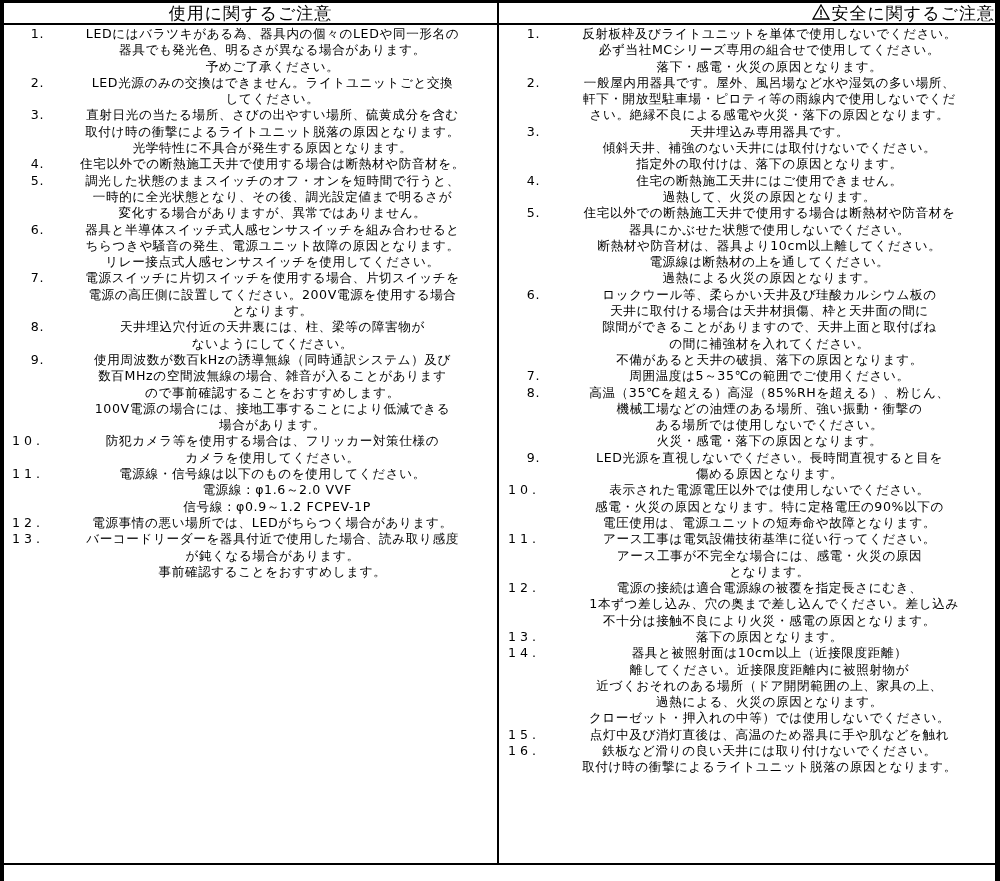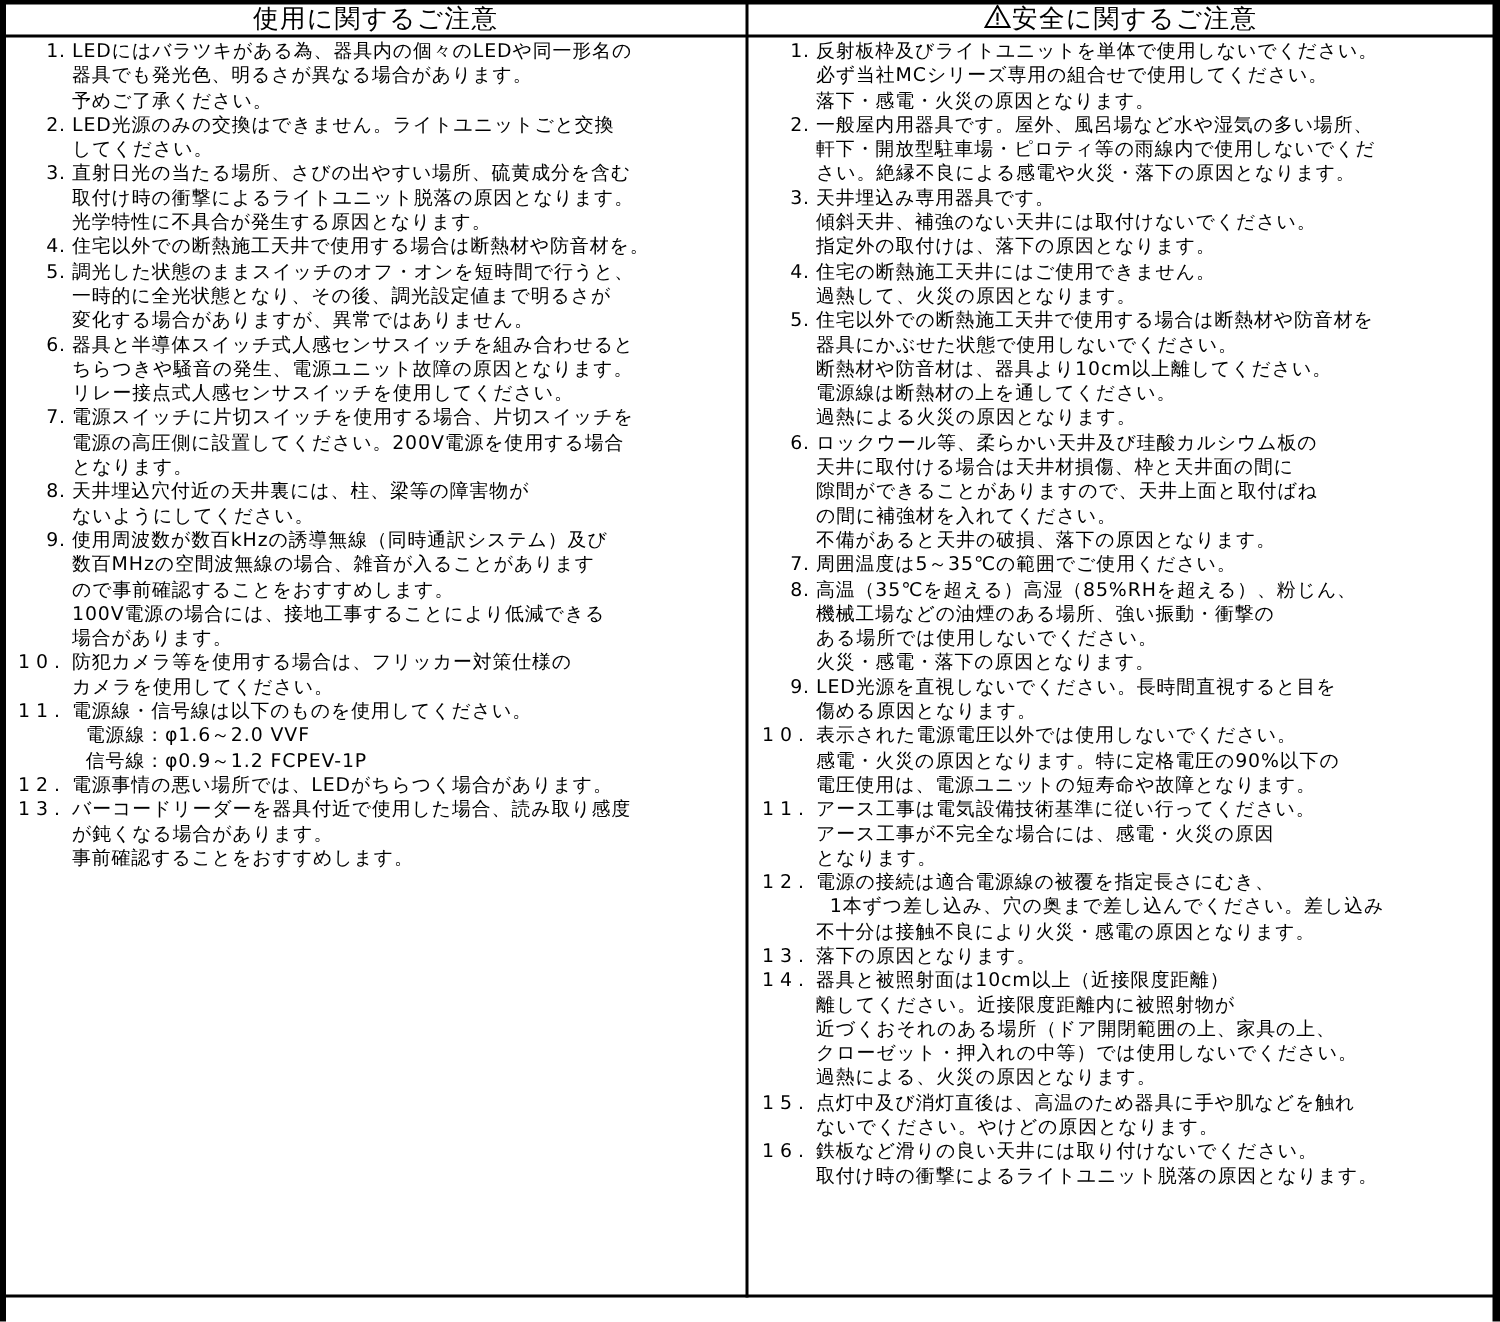--- a/index.html
+++ b/index.html
@@ -16,32 +16,32 @@
   .border-right { position: absolute; left: 995px; top: 0; width: 5px; height: 881px; background: #000; }
   .header-line { position: absolute; left: 0; top: 23px; width: 1000px; height: 2px; background: #000; }
   .divider { position: absolute; left: 497px; top: 0; width: 2px; height: 865px; background: #000; }
   .bottom-line { position: absolute; left: 0; top: 863px; width: 1000px; height: 2px; background: #000; }
 
   .col-header {
     position: absolute; top: 3px; height: 20px; line-height: 20px;
     text-align: center; font-size: 17px; letter-spacing: 1px;
   }
   .col-left-header { left: 4px; width: 493px; }
-  .col-right-header { left: 499px; width: 496px; }
+  .col-right-header { left: 499px; width: 496px; text-align: right; }
   .warn-icon { display: inline-block; width: 18px; height: 16px; vertical-align: -1px; margin-right: 1px; }
 
   .col { position: absolute; top: 26px; }
   .col-left { left: 4px; width: 493px; }
   .col-right { left: 499px; width: 496px; }
 
   .item { display: flex; font-size: 12.6px; line-height: 16.3px; letter-spacing: 0.6px; }
   .num { flex: 0 0 auto; text-align: right; white-space: pre; }
   .col-left .num { width: 40px; padding-right: 4px; }
   .col-right .num { width: 41px; padding-right: 4px; }
-  .lines { flex: 1 1 auto; }
+  .lines { flex: 1 1 auto; text-align: center; }
   .line { white-space: pre; height: 16.3px; }
   .col-left .item:nth-child(n+10) .num { letter-spacing: 4px; }
   .col-right .item:nth-child(n+10) .num { letter-spacing: 4px; }
 </style>
 </head>
 <body>
 
 <div class="frame">
   <div class="border-top"></div>
   <div class="border-left"></div>
@@ -267,29 +267,28 @@
         <div class="lines">
           <div class="line">落下の原因となります。</div>
         </div>
       </div>
       <div class="item">
         <div class="num">14.</div>
         <div class="lines">
           <div class="line">器具と被照射面は10cm以上（近接限度距離）</div>
           <div class="line">離してください。近接限度距離内に被照射物が</div>
           <div class="line">近づくおそれのある場所（ドア開閉範囲の上、家具の上、</div>
+          <div class="line">過熱による、火災の原因となります。</div>
           <div class="line">クローゼット・押入れの中等）では使用しないでください。</div>
-          <div class="line">過熱による、火災の原因となります。</div>
         </div>
       </div>
       <div class="item">
         <div class="num">15.</div>
         <div class="lines">
           <div class="line">点灯中及び消灯直後は、高温のため器具に手や肌などを触れ</div>
-          <div class="line">ないでください。やけどの原因となります。</div>
         </div>
       </div>
       <div class="item">
         <div class="num">16.</div>
         <div class="lines">
           <div class="line">鉄板など滑りの良い天井には取り付けないでください。</div>
           <div class="line">取付け時の衝撃によるライトユニット脱落の原因となります。</div>
         </div>
       </div>
     </div>

